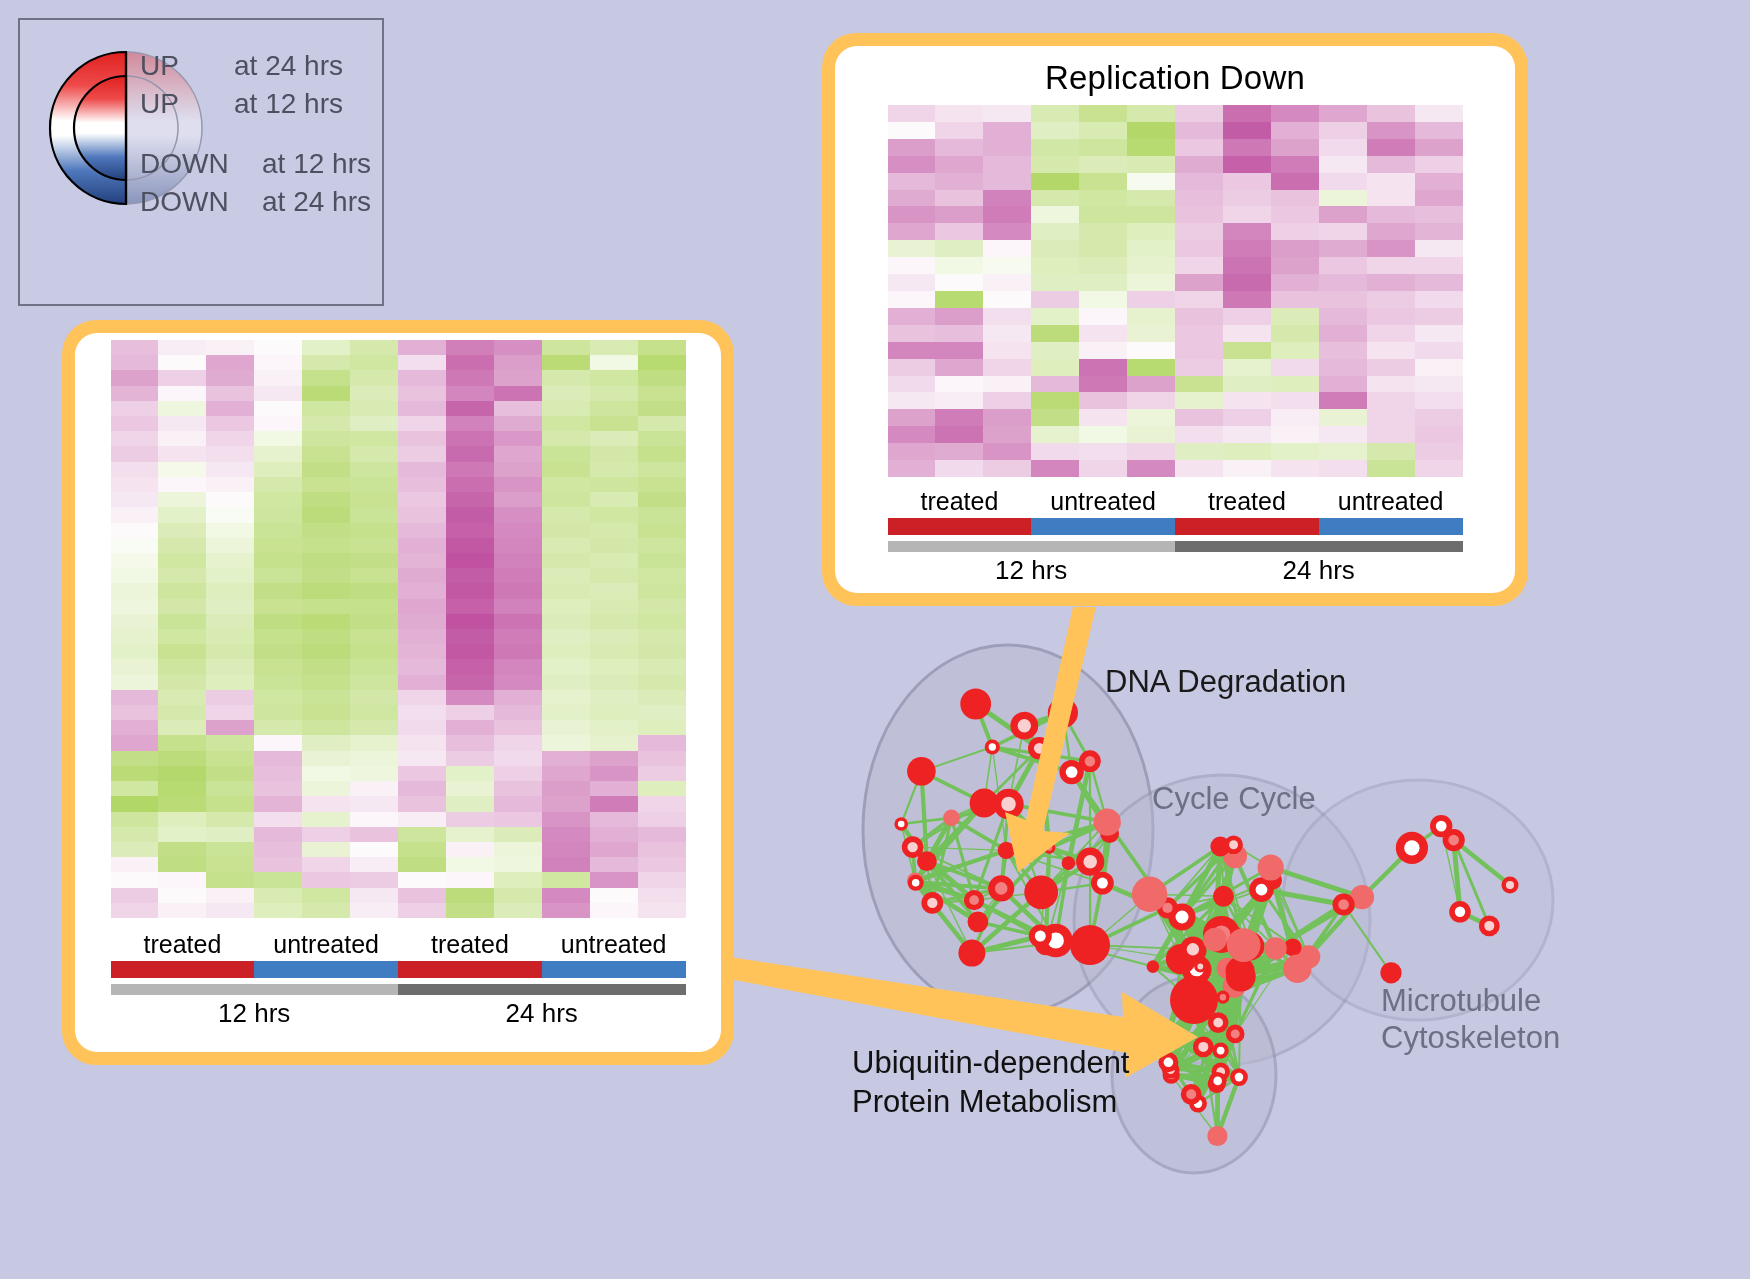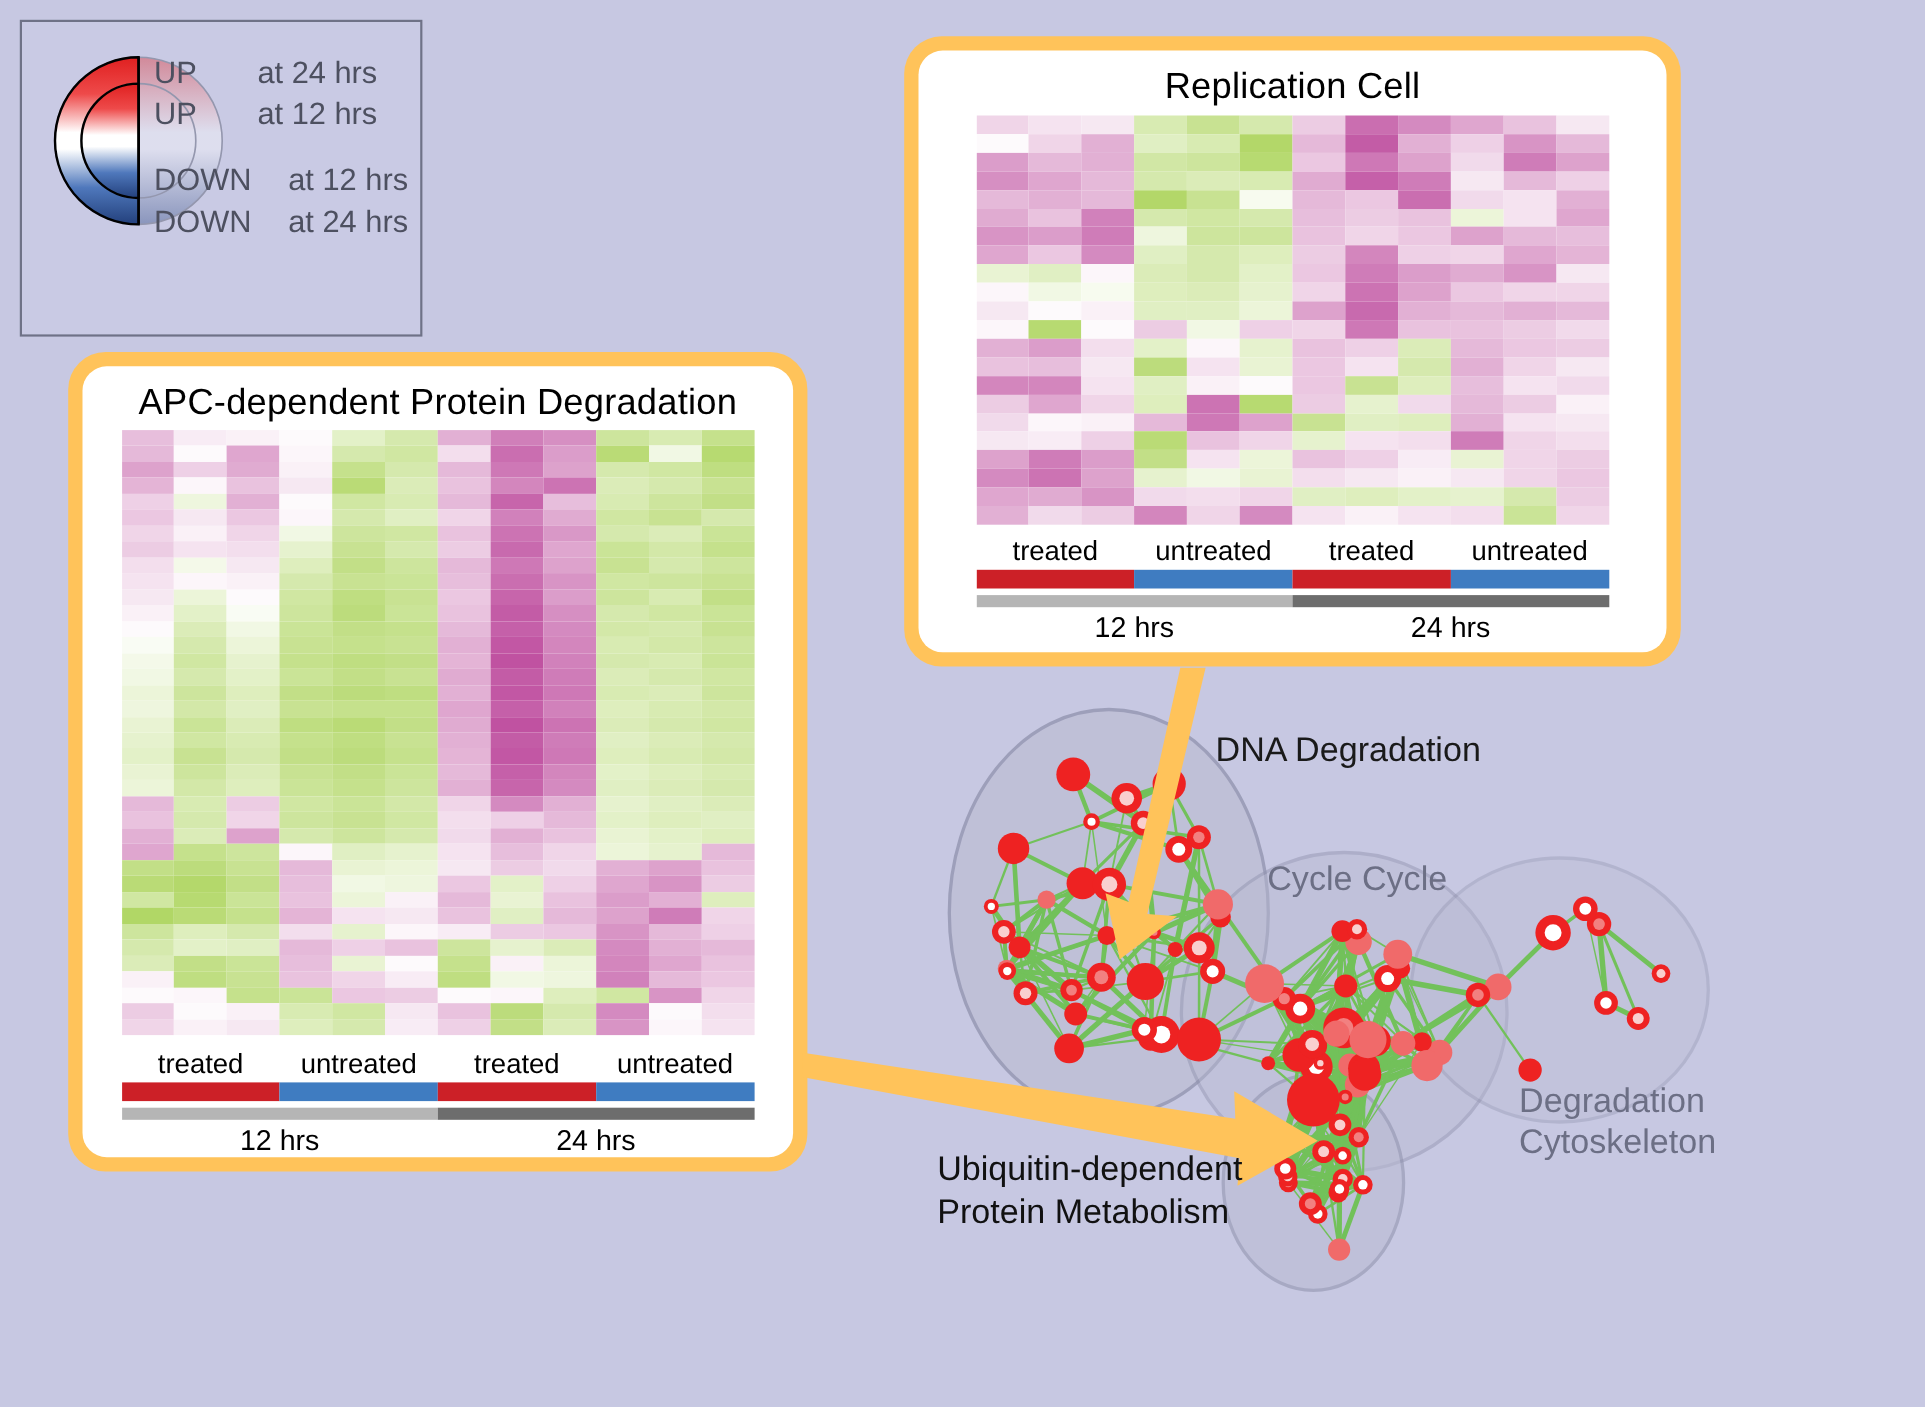--- a/index.html
+++ b/index.html
@@ -106,21 +106,21 @@
       <span class="cb-label" style="left:92px;top:110px;">DOWN</span>
       <span class="cb-time" style="left:214px;top:110px;">at 12 hrs</span>
       <span class="cb-label" style="left:92px;top:148px;">DOWN</span>
       <span class="cb-time" style="left:214px;top:148px;">at 24 hrs</span>
     </div>
   </div>
 
 
   <div class="panel" id="panel-replication-fork">
     <div class="sheet">
-      <div class="ptitle">Replication Cell</div>
+      <div class="ptitle">Replication Down</div>
       <div class="hm" id="hm-rf" style="width: 575px; height: 372px; margin-top: 8px; grid-template-columns: repeat(12, 1fr); grid-template-rows: repeat(22, 1fr);">
           <div style="background:rgb(240,213,232)"></div>
           <div style="background:rgb(245,227,240)"></div>
           <div style="background:rgb(246,232,242)"></div>
           <div style="background:rgb(216,235,178)"></div>
           <div style="background:rgb(200,226,146)"></div>
           <div style="background:rgb(213,233,173)"></div>
           <div style="background:rgb(236,204,227)"></div>
           <div style="background:rgb(202,110,176)"></div>
           <div style="background:rgb(212,138,192)"></div>
@@ -400,21 +400,20 @@
         <div class="timetxt-row">
           <span>12 hrs</span>
           <span>24 hrs</span>
         </div>
       </div>
     </div>
   </div>
 
   <div class="panel" id="panel-apc">
     <div class="sheet">
-      <div class="ptitle">APC-dependent Protein Degradation</div>
       <div class="hm" id="hm-apc" style="width: 575px; height: 578px; margin-top: 7px; grid-template-columns: repeat(12, 1fr); grid-template-rows: repeat(38, 1fr);">
           <div style="background:rgb(231,190,220)"></div>
           <div style="background:rgb(248,236,245)"></div>
           <div style="background:rgb(250,241,247)"></div>
           <div style="background:rgb(253,250,252)"></div>
           <div style="background:rgb(227,241,200)"></div>
           <div style="background:rgb(213,233,173)"></div>
           <div style="background:rgb(226,176,212)"></div>
           <div style="background:rgb(208,127,185)"></div>
           <div style="background:rgb(214,143,194)"></div>
@@ -1470,18 +1469,18 @@
 
   <svg style="position:absolute;left:0;top:0;width:1750px;height:1279px;pointer-events:none;">
     <g fill="#ffc35a">
       <path d="M1073,607 L1096,607 L1043,831 L1070,833 L1018,872 L1005,812 L1026,820 Z"></path>
       <path d="M730,957 L1123,1017 L1122,992 L1198,1037 L1125,1078 L1127,1053 L729,979 Z"></path>
     </g>
   </svg>
 
   <div class="clusterlabel" id="label-dna-metabolism">DNA Degradation</div>
   <div class="clusterlabel" id="label-cell-cycle">Cycle Cycle</div>
-  <div class="clusterlabel" id="label-microtubule">Degradation
+  <div class="clusterlabel" id="label-microtubule">Microtubule
 Cytoskeleton</div>
   <div class="clusterlabel" id="label-ubiquitin">Ubiquitin-dependent
 Protein Metabolism</div>
 
 </div>
 
 </body></html>

